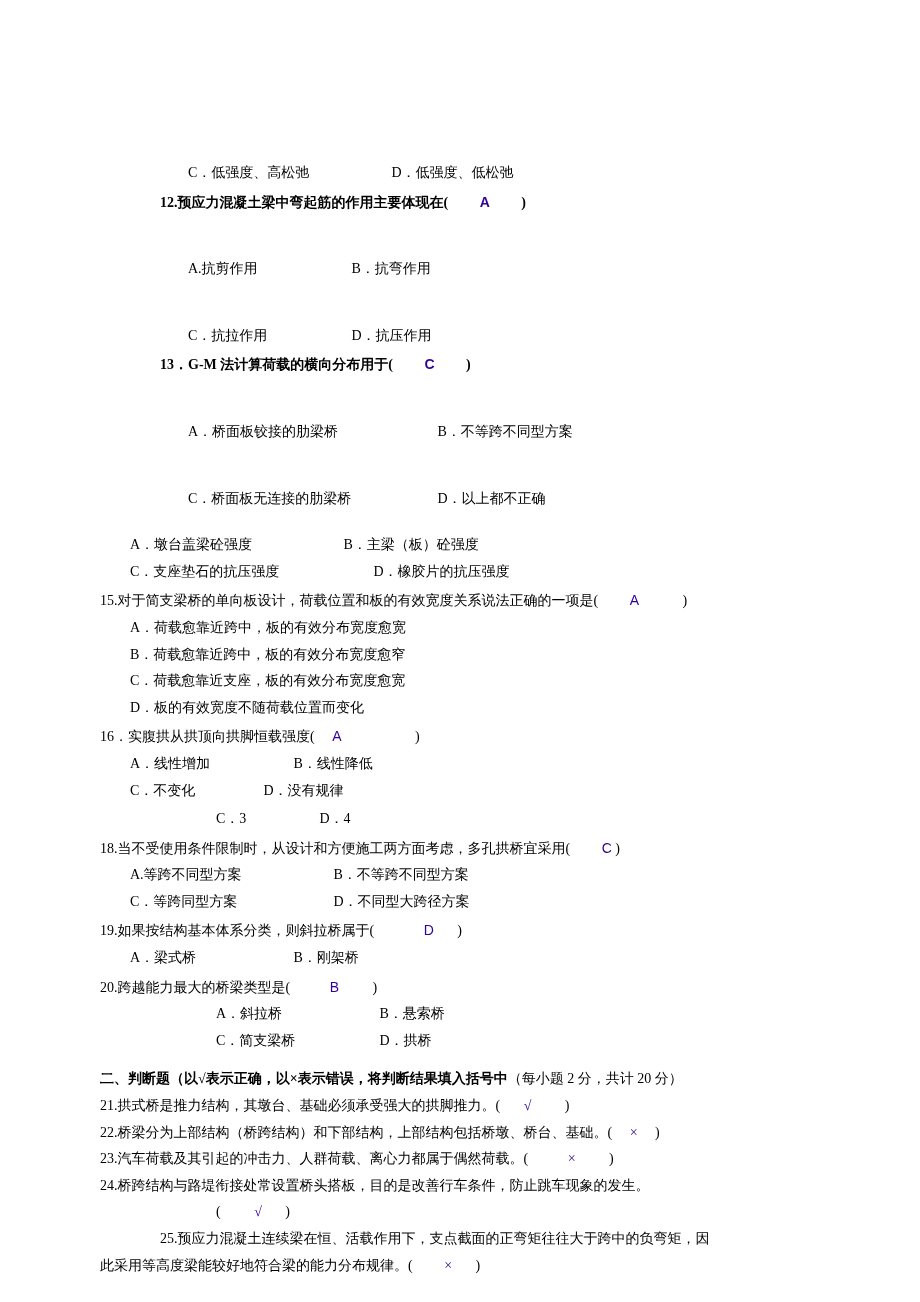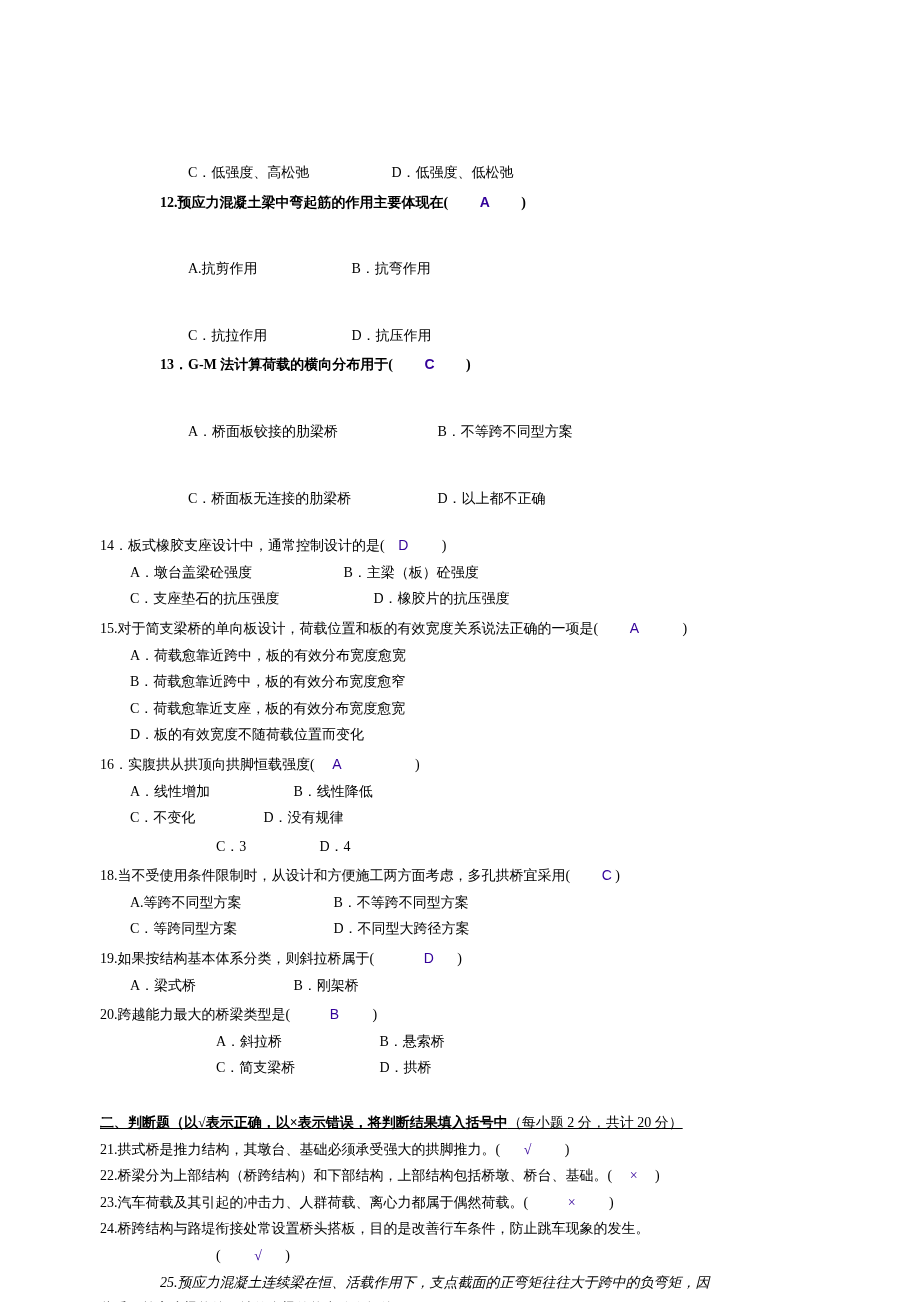--- a/index.html
+++ b/index.html
@@ -14,24 +14,24 @@
       padding: 120px 100px 60px 100px;
     }
     .question { margin-bottom: 2px; }
     .options { }
     .indent-1 { padding-left: 60px; font-weight: bold; }
     .indent-2 { padding-left: 88px; margin-top: 40px; }
     .indent-3 { padding-left: 116px; }
     .indent-05 { padding-left: 30px; }
     .ans { color: #330099; font-family: Arial, sans-serif; }
     .ans-cn { color: #330099; }
-    .section-head { font-weight: bold; margin-top: 28px; color:#000;text-decoration:underline; }
+    .section-head { font-weight: bold; margin-top: 12px; color:#000; }
     .section-head .paren { font-weight: normal; }
     .tf-item { }
-    .tf-indent { padding-left: 60px; font-style: italic; }
+    .tf-indent { padding-left: 60px; }
     .opt-col { display:inline-block; }
     .gap { display:inline-block; }
   </style>
 </head>
 <body>
 
 <div class="question">
   <div class="options indent-2">
     <span class="opt-col" style="width:200px">C．低强度、高松弛</span>
     <span>D．低强度、低松弛</span>
@@ -66,25 +66,20 @@
   </div>
   <div class="options indent-2">
     <span class="opt-col" style="width:246px">C．桥面板无连接的肋梁桥</span>
     <span>D．以上都不正确</span>
   </div>
 </div>
 
 <div style="height:18px"></div>
 
 <div class="question">
-  <div>
-    <span>14．板式橡胶支座设计中，通常控制设计的是(</span>
-    <span class="gap" style="width:10px"></span><span class="ans">D</span><span class="gap" style="width:30px"></span>
-    <span>)</span>
-  </div>
   <div class="options indent-05">
     <span class="opt-col" style="width:210px">A．墩台盖梁砼强度</span>
     <span>B．主梁（板）砼强度</span>
   </div>
   <div class="options indent-05">
     <span class="opt-col" style="width:240px">C．支座垫石的抗压强度</span>
     <span>D．橡胶片的抗压强度</span>
   </div>
 </div>
 

